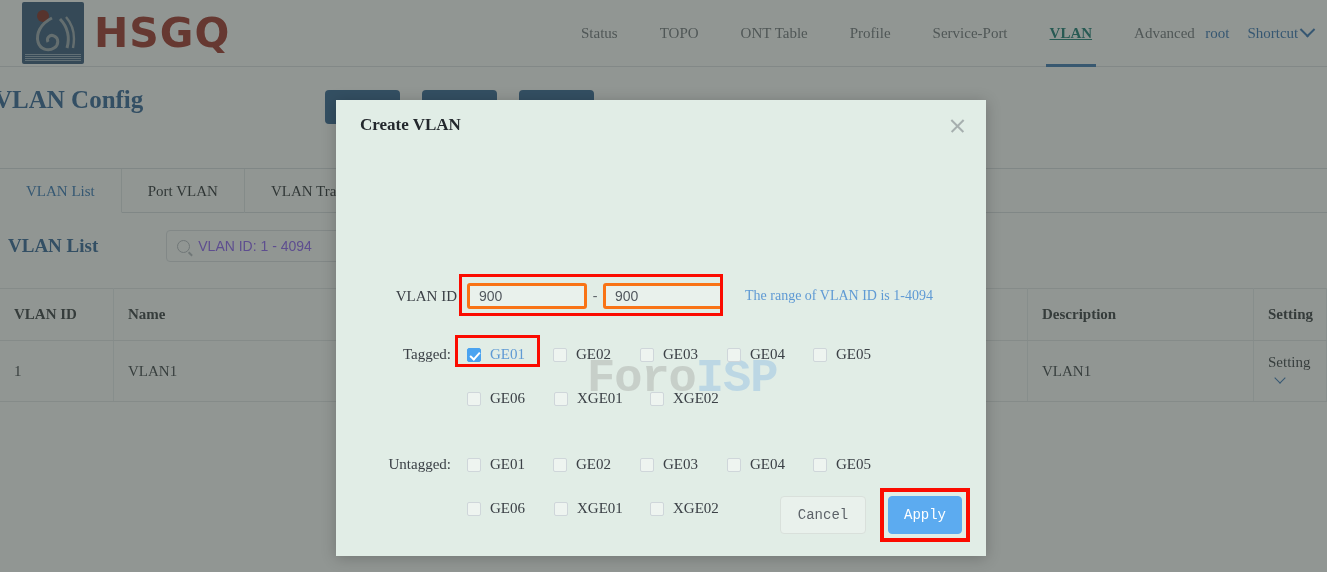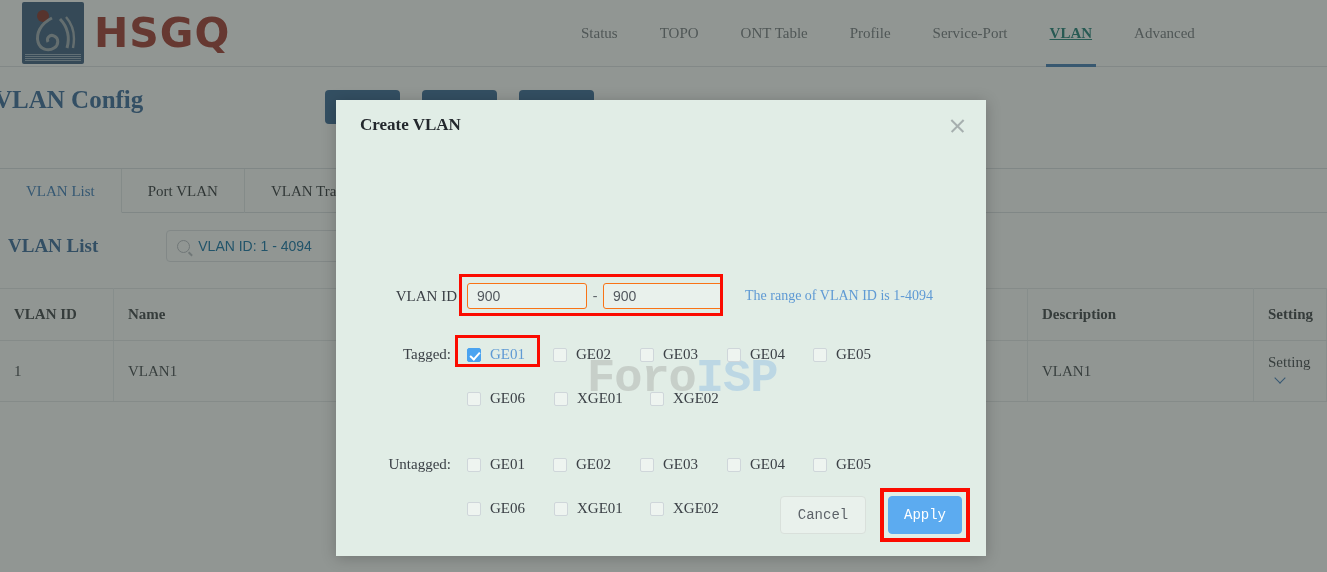--- a/index.html
+++ b/index.html
@@ -54,21 +54,21 @@
   .tab.active{color:#2f72b5;border-bottom:1px solid #fff;}
 
   .list-head{position:absolute;left:0;top:222px;width:1327px;height:48px;display:flex;align-items:center;}
   .list-title{margin-left:8px;font-size:19px;font-weight:bold;color:#2a5d94;}
   .search{
     margin-left:68px;width:300px;height:32px;border:1px solid #dcdfe4;border-radius:4px;
     display:flex;align-items:center;gap:8px;padding:0 10px;box-sizing:border-box;background:#fff;
   }
   .mag{width:11px;height:11px;border:1.6px solid #b3b8bf;border-radius:50%;position:relative;flex:none;}
   .mag:after{content:"";position:absolute;right:-4px;bottom:-3px;width:5px;height:1.6px;background:#b3b8bf;transform:rotate(45deg);}
-  .search-ph{font-size:14px;color:#0369a1;font-family:"Liberation Sans",sans-serif;}
+  .search-ph{font-size:14px;color:#8b5cf6;font-family:"Liberation Sans",sans-serif;}
 
   table.vl{position:absolute;left:0;top:288px;width:1327px;border-collapse:collapse;}
   table.vl th{
     height:49px;font-size:15px;color:#2f3337;text-align:left;padding-left:14px;font-weight:bold;
     border-top:1px solid #e3e6e9;border-bottom:1px solid #e3e6e9;border-right:1px solid #e9ecee;background:#fff;
   }
   table.vl td{
     height:58px;font-size:15px;color:#33383d;text-align:left;padding-left:14px;
     border-bottom:1px solid #e3e6e9;border-right:1px solid #e9ecee;background:#fff;
   }
@@ -105,21 +105,21 @@
   .row-label{font-size:15px;color:#3b4046;text-align:right;}
 
   #row-vlanid{left:0;top:183px;width:650px;}
   .lbl-vlanid{width:131px;padding-right:10px;box-sizing:border-box;}
   .id-box{position:relative;display:flex;align-items:center;}
   .id-redbox{
     position:absolute;left:-8px;top:-9px;width:264px;height:42px;
     border:3px solid #fb0b00;box-sizing:border-box;pointer-events:none;
   }
   .inp{
-    height:26px;border:1px solid #f97316;background:#e9f1ec;border-radius:3px;
+    height:26px;border:3px solid #f97316;background:#e9f1ec;border-radius:3px;
     font-size:14px;color:#52585e;font-family:"Liberation Sans",sans-serif;
     padding:0 9px;box-sizing:border-box;display:flex;align-items:center;
   }
   .inp-a{width:120px;}
   .inp-b{width:120px;}
   .dash{width:16px;text-align:center;font-size:14px;color:#5d6369;}
   .hint{margin-left:22px;font-size:14px;color:#5f9ad4;}
 
   #row-tagged{left:0;top:246px;width:650px;}
   #row-tagged2{left:0;top:290px;width:650px;}
@@ -178,20 +178,27 @@
     <div class="nav">
       <div class="nav-item">Status</div>
       <div class="nav-item">TOPO</div>
       <div class="nav-item">ONT Table</div>
       <div class="nav-item">Profile</div>
       <div class="nav-item">Service-Port</div>
       <div class="nav-item active">VLAN</div>
       <div class="nav-item">Advanced</div>
     </div>
 
+    <div class="nav-right">
+      <div class="nav-link">root</div>
+      <div class="nav-link">
+        <span>Shortcut</span>
+        <span class="chev"></span>
+      </div>
+    </div>
   </div>
 
   <div class="page-title">VLAN Config</div>
 
   <div class="top-buttons">
     <div class="tbtn"></div>
     <div class="tbtn"></div>
     <div class="tbtn"></div>
   </div>
 

